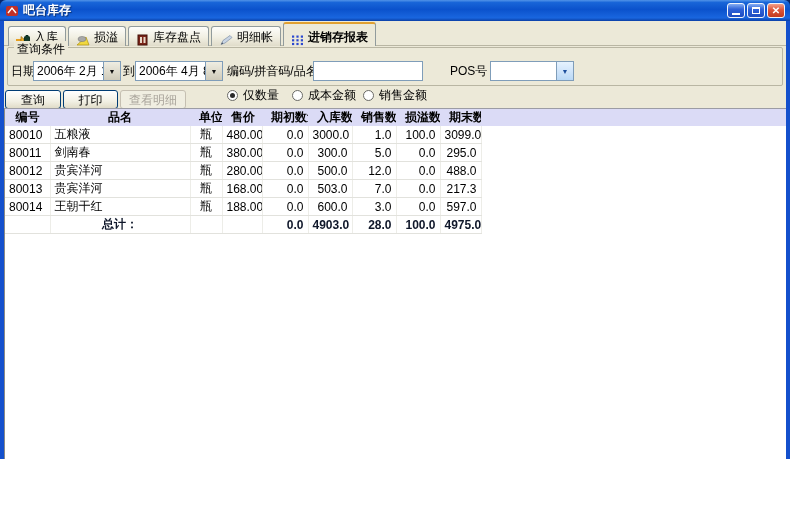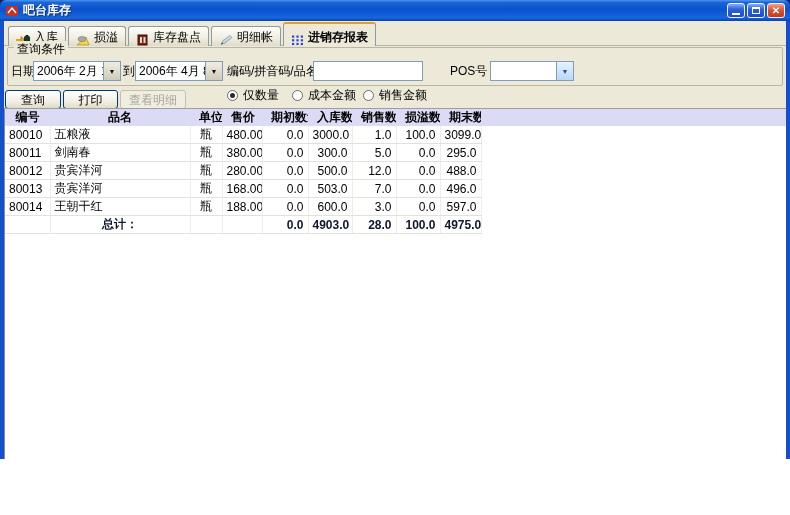--- a/index.html
+++ b/index.html
@@ -274,21 +274,21 @@
           </tr>
           <tr class="data-row">
             <td class="a-l">80013</td>
             <td class="a-l">贵宾洋河</td>
             <td class="a-c">瓶</td>
             <td class="a-r">168.00</td>
             <td class="a-r">0.0</td>
             <td class="a-r">503.0</td>
             <td class="a-r">7.0</td>
             <td class="a-r">0.0</td>
-            <td class="a-r">496.0</td>
+            <td class="a-r">217.3</td>
             <td class="filler"></td>
           </tr>
           <tr class="data-row">
             <td class="a-l">80014</td>
             <td class="a-l">王朝干红</td>
             <td class="a-c">瓶</td>
             <td class="a-r">188.00</td>
             <td class="a-r">0.0</td>
             <td class="a-r">600.0</td>
             <td class="a-r">3.0</td>

